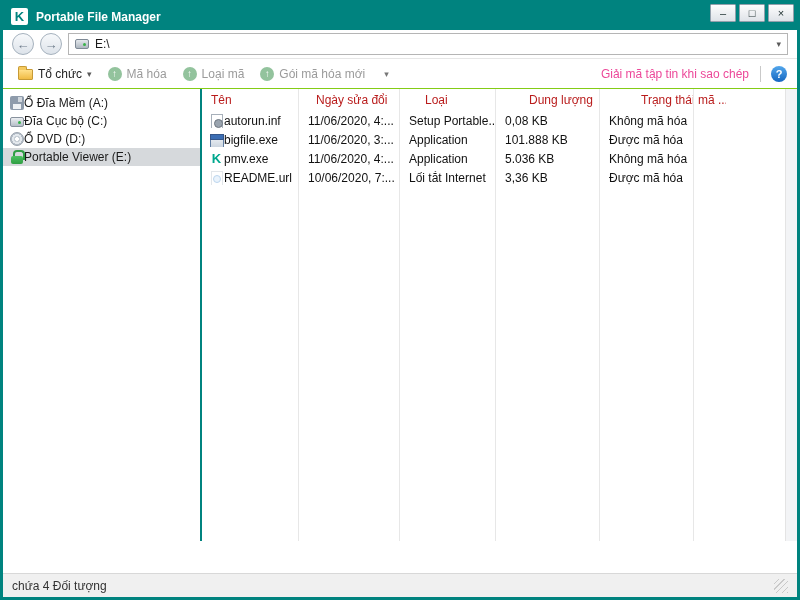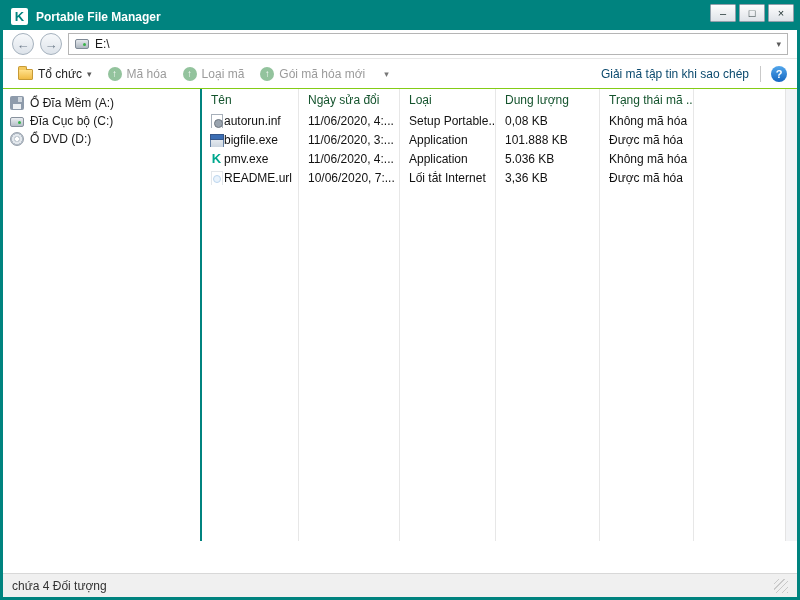--- a/index.html
+++ b/index.html
@@ -42,51 +42,51 @@
           background:transparent; font-size:12px; color:#222; font-family:inherit; }
   .tbtn.disabled { color:#9b9b9b; }
   .folder-ico { width:15px; height:11px; background:linear-gradient(#ffe08a,#f0bb44);
                 border:1px solid #c79a35; border-radius:1px; position:relative; margin-top:2px; }
   .folder-ico::before { content:""; position:absolute; top:-4px; left:-1px; width:7px; height:3px;
                 background:#f5ca5e; border:1px solid #c79a35; border-bottom:none; border-radius:2px 2px 0 0; }
   .garrow { width:14px; height:14px; border-radius:50%; background:#93c39d; color:#fff;
             font-size:10px; line-height:1; display:flex; align-items:center; justify-content:center; }
   .pkg-chev { margin-left:14px; color:#777; }
   .tb-spacer { flex:1; }
-  .decrypt-copy { color:#0c4a6e; padding:0 9px; white-space:nowrap; }
+  .decrypt-copy { color:#ec4899; padding:0 9px; white-space:nowrap; }
   .vsep { width:1px; height:16px; background:#c9c9c9; }
   .help-ico { width:16px; height:16px; border-radius:50%; background:linear-gradient(#53a7ec,#1566c0);
               color:#fff; font-weight:bold; font-size:11px; display:flex; align-items:center;
               justify-content:center; margin:0 2px 0 8px; }
 
   
   .main { flex:1; display:flex; min-height:0; background:#fff; }
   .sidebar { flex:0 0 197px; padding-top:5px; overflow:hidden; }
-  .sitem { height:18px; display:flex; align-items:center; gap:6px; padding:0 4px 0 7px; white-space:nowrap; }
+  .sitem { height:18px; display:flex; align-items:center; gap:0; padding:0 4px 0 7px; white-space:nowrap; }
   .sitem.selected { background:#d6d9dc; }
   .ico { width:14px; height:14px; position:relative; flex:0 0 14px; }
   .floppy { background:#8e9bab; border-radius:2px; margin-top:0; }
   .floppy::before { content:""; position:absolute; top:1px; left:8px; width:4px; height:5px; background:#cfd6dd; }
   .floppy::after { content:""; position:absolute; bottom:1px; left:3px; width:8px; height:5px; background:#eef1f4; }
   .hdd { height:10px !important; margin-top:2px; background:linear-gradient(#eceff2,#b4bdc6);
          border:1px solid #87919d; border-radius:2px; }
   .hdd::after { content:""; position:absolute; right:2px; bottom:2px; width:3px; height:3px;
          border-radius:50%; background:#35b24a; }
   .dvd { border-radius:50%; border:1px solid #98a1ac;
          background:radial-gradient(circle at 50% 50%, #ffffff 0 2px, #c8cfd6 2px 3px, #e3e8ed 3px 5px, #b5bec8 5px 7px); }
   .lock::before { content:""; position:absolute; top:0; left:3px; width:8px; height:8px;
          border:2px solid #2f9e43; border-bottom:none; border-radius:4px 4px 0 0; }
   .lock::after { content:""; position:absolute; bottom:0; left:1px; width:12px; height:8px;
          background:linear-gradient(#4cc261,#2f9e43); border-radius:2px; }
 
   .divider { flex:0 0 2px; background:#00837f; }
 
   .filepane { flex:1; min-width:0; position:relative; display:flex; flex-direction:column; }
   .grid6 { display:grid; grid-template-columns:97px 101px 96px 104px 94px 1fr; }
-  .fheader { height:22px; align-items:center; color:#14532d; }
+  .fheader { height:22px; align-items:center; color:#b91c1c;gap:8px; }
   .hcell { padding:0 9px; white-space:nowrap; overflow:hidden; }
   .frow { height:19px; align-items:center; }
   .cell { padding:0 9px; white-space:nowrap; overflow:hidden; color:#111; }
   .cell.namecell { display:flex; align-items:center; padding-left:7px; }
   .colline { position:absolute; top:0; bottom:0; width:1px; background:#e7e7e7; }
   .cl1{left:96px;} .cl2{left:197px;} .cl3{left:293px;} .cl4{left:397px;} .cl5{left:491px;}
 
   .fico { width:15px; height:14px; position:relative; flex:0 0 15px; }
   .inf::before { content:""; position:absolute; top:0; left:2px; width:10px; height:13px;
                  background:#fff; border:1px solid #a7b0ba; }
@@ -173,20 +173,24 @@
         <span>Ổ Đĩa Mềm (A:)</span>
       </div>
       <div class="sitem">
         <span class="ico hdd"></span>
         <span>Đĩa Cục bộ (C:)</span>
       </div>
       <div class="sitem">
         <span class="ico dvd"></span>
         <span>Ổ DVD (D:)</span>
       </div>
+      <div class="sitem selected">
+        <span class="ico lock"></span>
+        <span>Portable Viewer (E:)</span>
+      </div>
     </div>
 
     <div class="divider"></div>
 
     <div class="filepane">
       <div class="colline cl1"></div>
       <div class="colline cl2"></div>
       <div class="colline cl3"></div>
       <div class="colline cl4"></div>
       <div class="colline cl5"></div>

